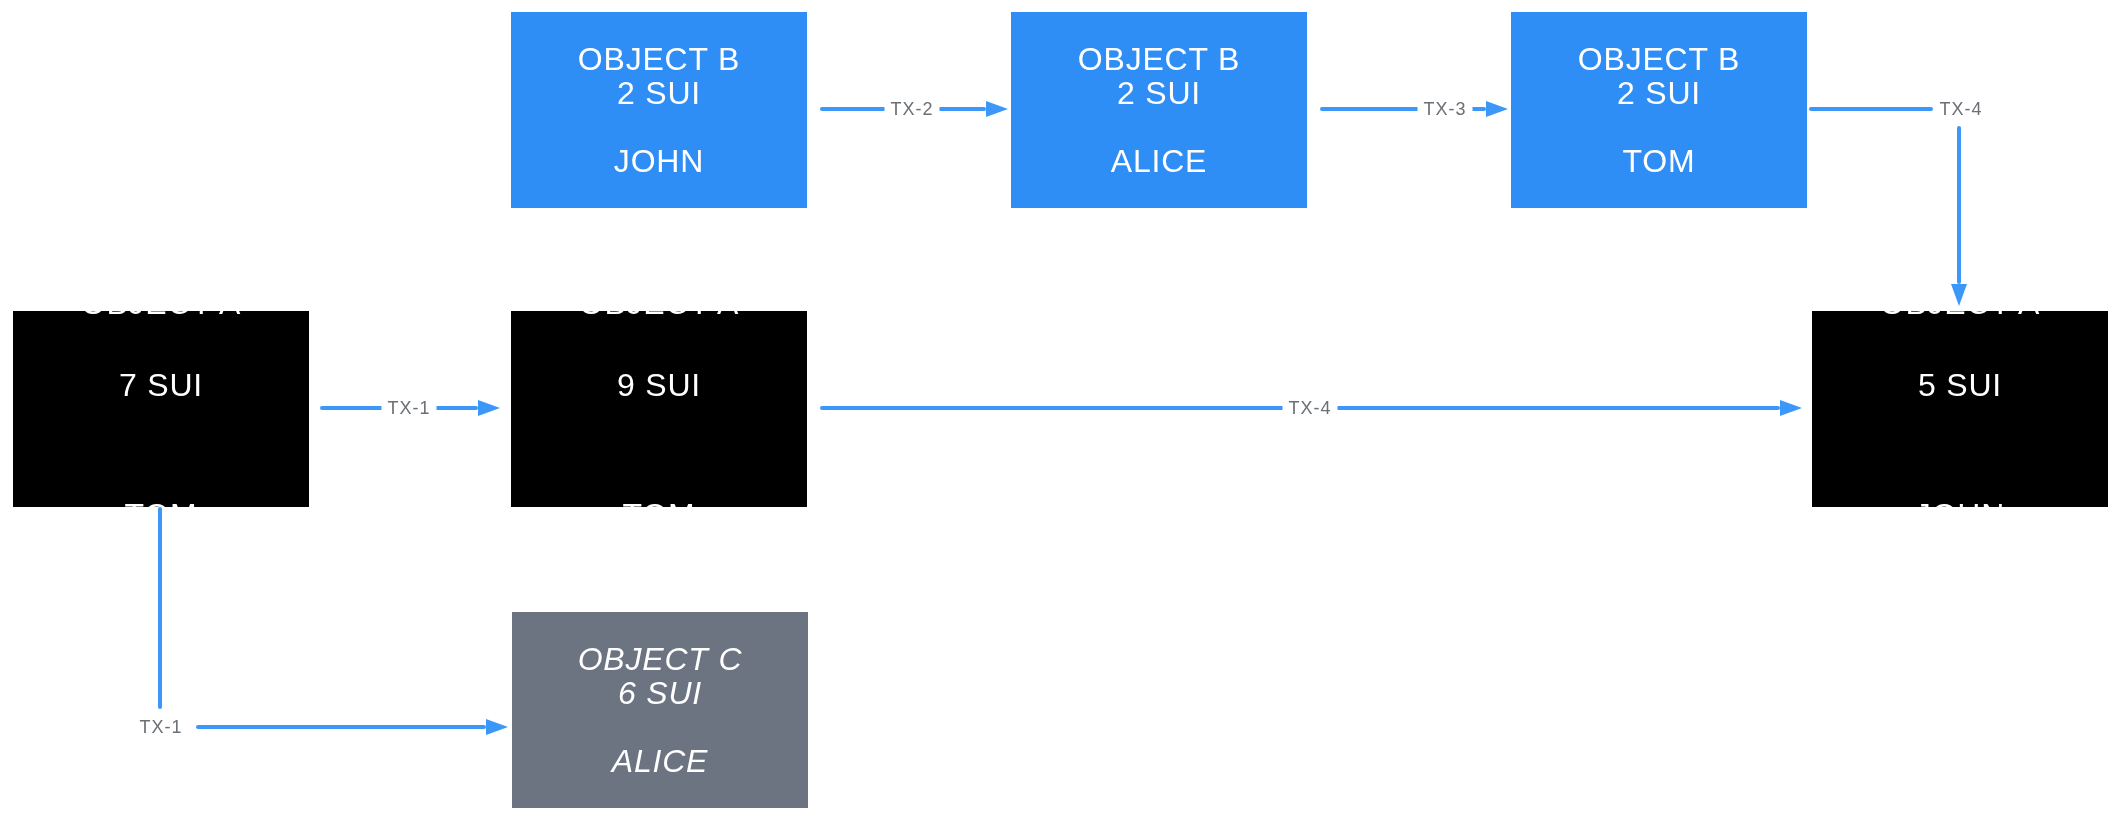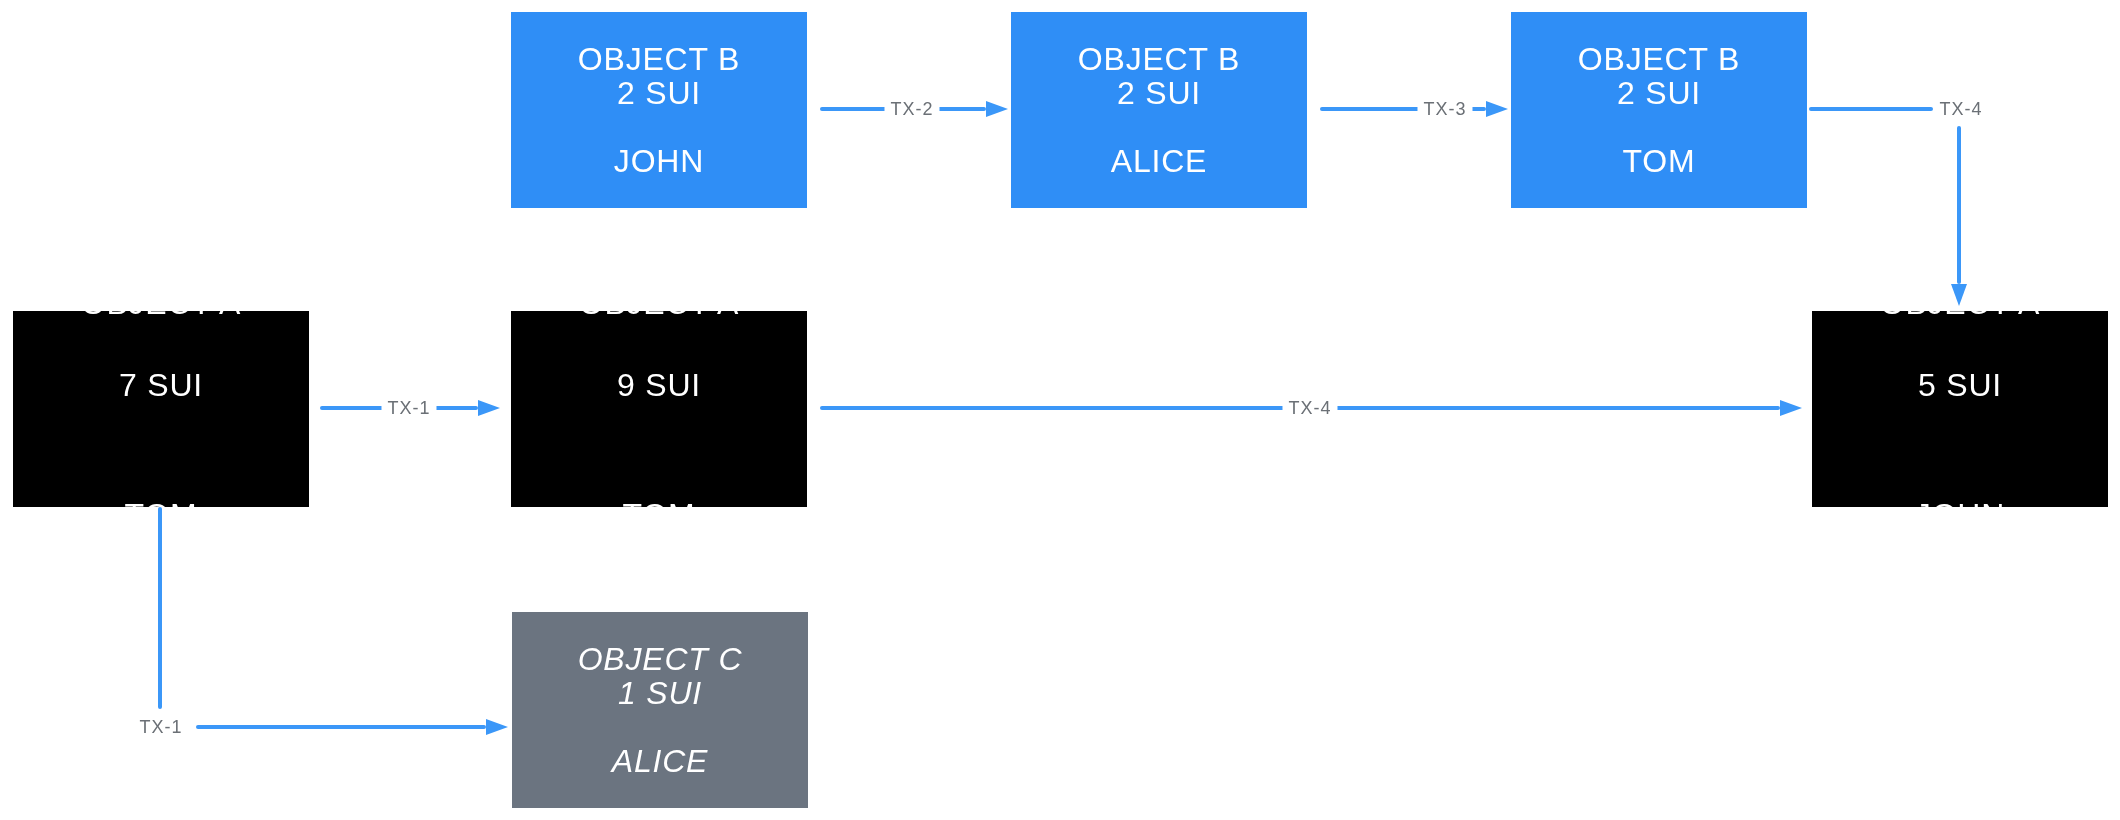--- a/index.html
+++ b/index.html
@@ -155,21 +155,21 @@
 
 <div class="node v-black n-a3">
   <div>OBJECT A</div>
   <div>5 SUI</div>
   <div class="ngap"></div>
   <div>JOHN</div>
 </div>
 
 <div class="node v-gray n-c1">
   <div>OBJECT C</div>
-  <div>1 SUI</div>
+  <div>6 SUI</div>
   <div class="ngap"></div>
   <div>ALICE</div>
 </div>
 
 <div class="h-line e-tx1a-line"></div>
 <div class="ah-right e-tx1a-head"></div>
 <div class="edge-label e-tx1a-label">TX-1</div>
 
 <div class="v-line e-tx1b-vline"></div>
 <div class="h-line e-tx1b-hline"></div>

